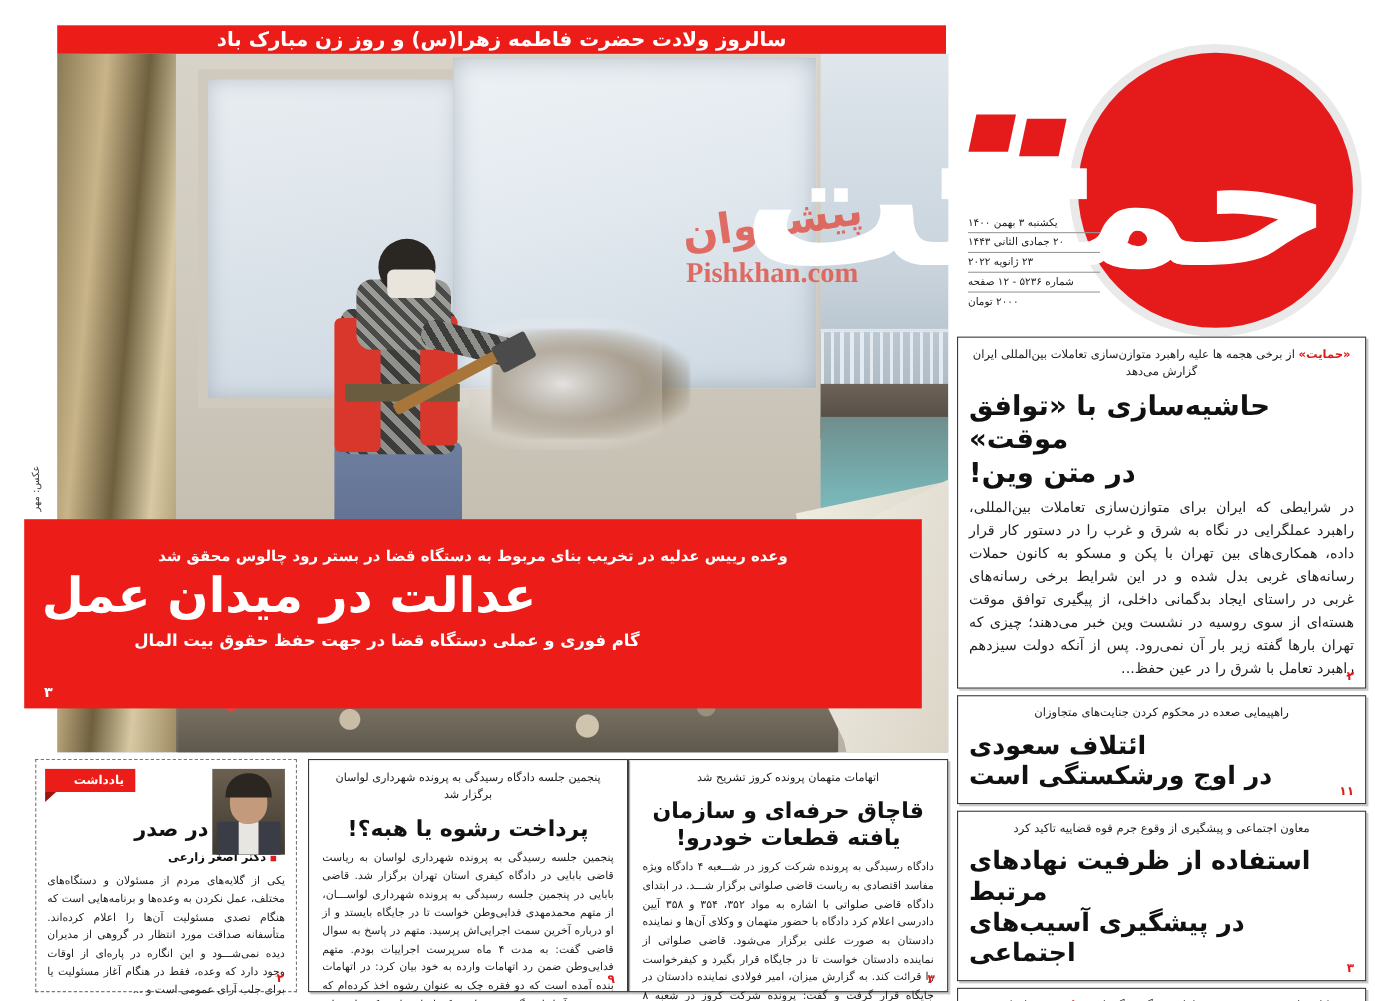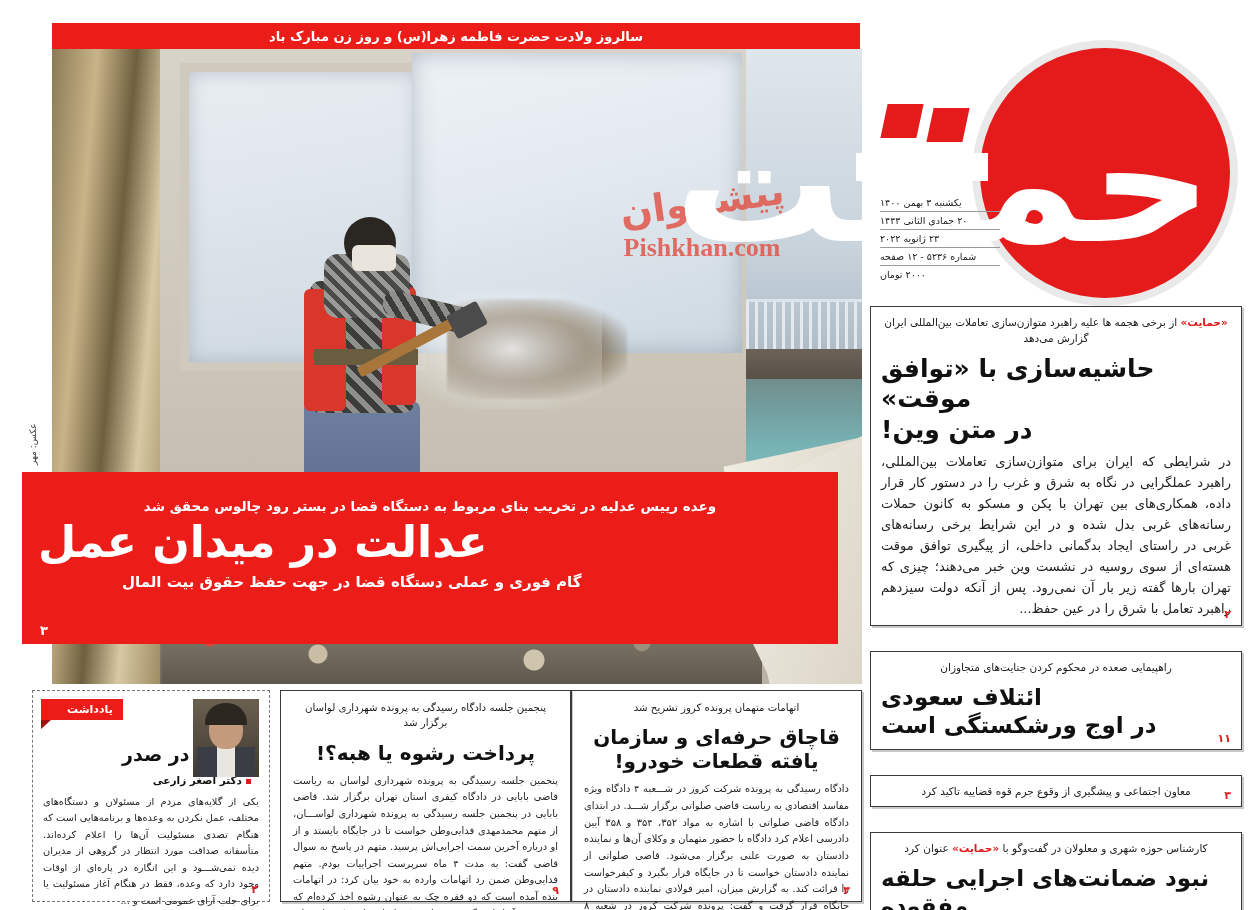--- a/index.html
+++ b/index.html
@@ -10,21 +10,21 @@
     overflow:hidden;position:relative;
     direction:rtl;
   }
   .page{position:absolute;inset:0;}
 
   
   .banner{
     position:absolute;left:52px;top:23px;width:808px;height:26px;
     background:#ec1c18;color:#fff;
     display:flex;align-items:center;justify-content:center;
-    font-size:13px;font-weight:bold;letter-spacing:0;
+    font-size:18px;font-weight:bold;letter-spacing:0;
   }
 
   
   .photo{
     position:absolute;left:52px;top:49px;width:810px;height:635px;
     overflow:hidden;background:#b9c4cb;
   }
   .photo-credit{
     position:absolute;left:24px;top:404px;width:18px;height:80px;
     writing-mode:vertical-rl;transform:rotate(180deg);
@@ -154,21 +154,21 @@
   .datebox div{
     font-size:9.5px;color:#1a1a1a;padding:3px 0 3px;
     border-bottom:1px solid #9a9a9a;white-space:nowrap;
   }
   .datebox div:last-child{border-bottom:none;}
 
   
   .rcol{position:absolute;right:8px;top:306px;width:372px;}
   .rbox{
     border:1px solid #3a3a3a;box-shadow:2px 2px 0 #c9c9c9;
-    padding:8px 10px 6px;margin-bottom:25px;position:relative;background:#fff;
+    padding:8px 10px 6px;margin-bottom:6px;position:relative;background:#fff;
   }
   .rbox .kicker{font-size:10.5px;line-height:1.5;text-align:center;color:#1a1a1a;}
   .rbox .kicker .brand{color:#e01b1b;font-weight:bold;}
   .rbox .headline{
     font-size:25px;font-weight:bold;line-height:1.22;text-align:left;
     margin:7px 0 4px;color:#111;
   }
   .rbox .headline.sm{font-size:23px;}
   .rbox .body{
     font-size:13px;line-height:1.62;text-align:justify;color:#222;margin-top:6px;
@@ -301,20 +301,24 @@
       <div class="kicker">راهپیمایی صعده در محکوم کردن جنایت‌های متجاوزان</div>
       <div class="headline sm">
         <div>ائتلاف سعودی</div>
         <div>در اوج ورشکستگی است</div>
       </div>
       <div class="pg">۱۱</div>
     </div>
 
     <div class="rbox">
       <div class="kicker">معاون اجتماعی و پیشگیری از وقوع جرم قوه قضاییه تاکید کرد</div>
+      <div class="headline sm">
+        <div>استفاده از ظرفیت نهادهای مرتبط</div>
+        <div>در پیشگیری آسیب‌های اجتماعی</div>
+      </div>
       <div class="pg">۳</div>
     </div>
 
     <div class="rbox">
       <div class="kicker"><span>کارشناس حوزه شهری و معلولان در گفت‌وگو با </span><span class="brand">«حمایت»</span><span> عنوان کرد</span></div>
       <div class="headline sm">
         <div>نبود ضمانت‌های اجرایی حلقه مفقوده</div>
 
       </div>
 

